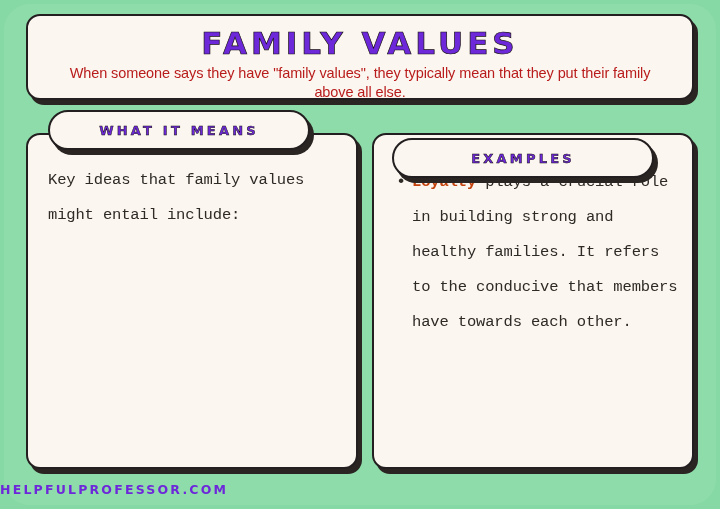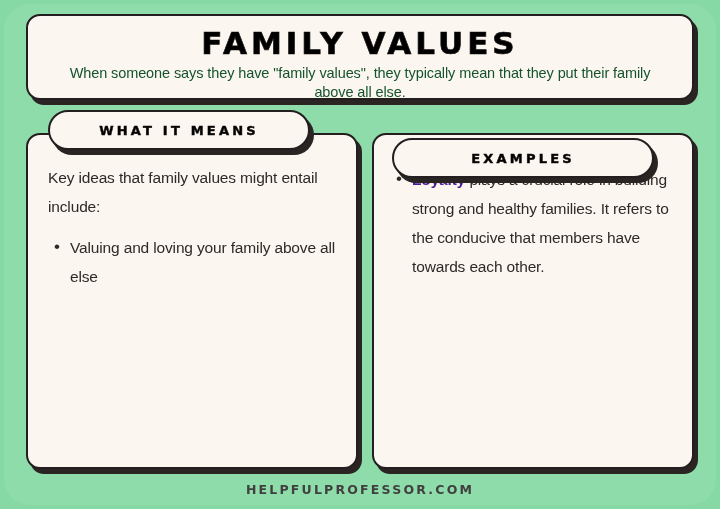--- a/index.html
+++ b/index.html
@@ -50,36 +50,36 @@
     top: 14px;
     width: 668px;
     height: 86px;
     padding: 6px 18px 0 18px;
     text-align: center;
   }
 
   .display-font {
     font-family: "DejaVu Sans", sans-serif;
     font-weight: bold;
-    color: #000000;
+    color: #6d28d9;
   }
 
   #poster-title {
     font-size: 31px;
     letter-spacing: 4px;
     line-height: 38px;
     margin: 2px 0 0 0;
     text-transform: uppercase;
     -webkit-text-stroke: 0.7px #17120f;
   }
 
   #poster-subtitle {
     font-size: 14.5px;
     line-height: 19px;
-    color: #14532d;
+    color: #b91c1c;
     margin: 2px 10px 4px 10px;
     letter-spacing: -0.1px;
   }
 
   
   #left-card {
     left: 26px;
     top: 133px;
     width: 332px;
     height: 336px;
@@ -120,23 +120,23 @@
 
   #pill-examples {
     left: 392px;
     top: 110px;
     width: 262px;
     margin-top: 28px;
   }
 
   
   .body-text {
-    font-family: Liberation Sans, sans-serif;
+    font-family: Liberation Mono, monospace;
     font-size: 15.5px;
-    line-height: 29px;
+    line-height: 35px;
     color: #2e2a26;
     letter-spacing: -0.15px;
   }
 
   .intro {
     margin: 0 6px 0 4px;
   }
 
   ul.bullets {
     margin: 12px 0 0 0;
@@ -162,53 +162,51 @@
     margin-top: 2px;
     padding-left: 22px;
   }
 
   #right-card ul.bullets > li {
     margin-bottom: 20px;
   }
 
   .lead {
     font-weight: bold;
-    color: #4c1d95;
+    color: #c2410c;
   }
 
   
   #footer {
     position: absolute;
     left: 0;
     right: 0;
     bottom: 12px;
-    text-align: center;
     font-size: 12.5px;
     letter-spacing: 2.2px;
-    color: #404040;
+    color: #6d28d9;
     text-transform: uppercase;
   }
 </style>
 </head>
 <body>
 
 <div id="poster">
 
   <div id="frame"></div>
 
   <div class="card" id="header-card">
     <div class="display-font" id="poster-title">FAMILY VALUES</div>
     <div id="poster-subtitle">When someone says they have "family values", they typically mean that they put their family above all else.</div>
   </div>
 
   <div class="card" id="left-card">
     <div class="body-text intro">Key ideas that family values might entail include:</div>
 
     <ul class="bullets body-text">
-      <li>Valuing and loving your family above all else</li>
     </ul>
   </div>
 
   <div class="pill display-font" id="pill-what">WHAT IT MEANS</div>
 
   <div class="card" id="right-card">
     <ul class="bullets body-text">
       <li>
         <span class="lead">Loyalty</span><span> plays a crucial role in building strong and healthy families. It refers to the conducive that members have towards each other.</span>
       </li>

